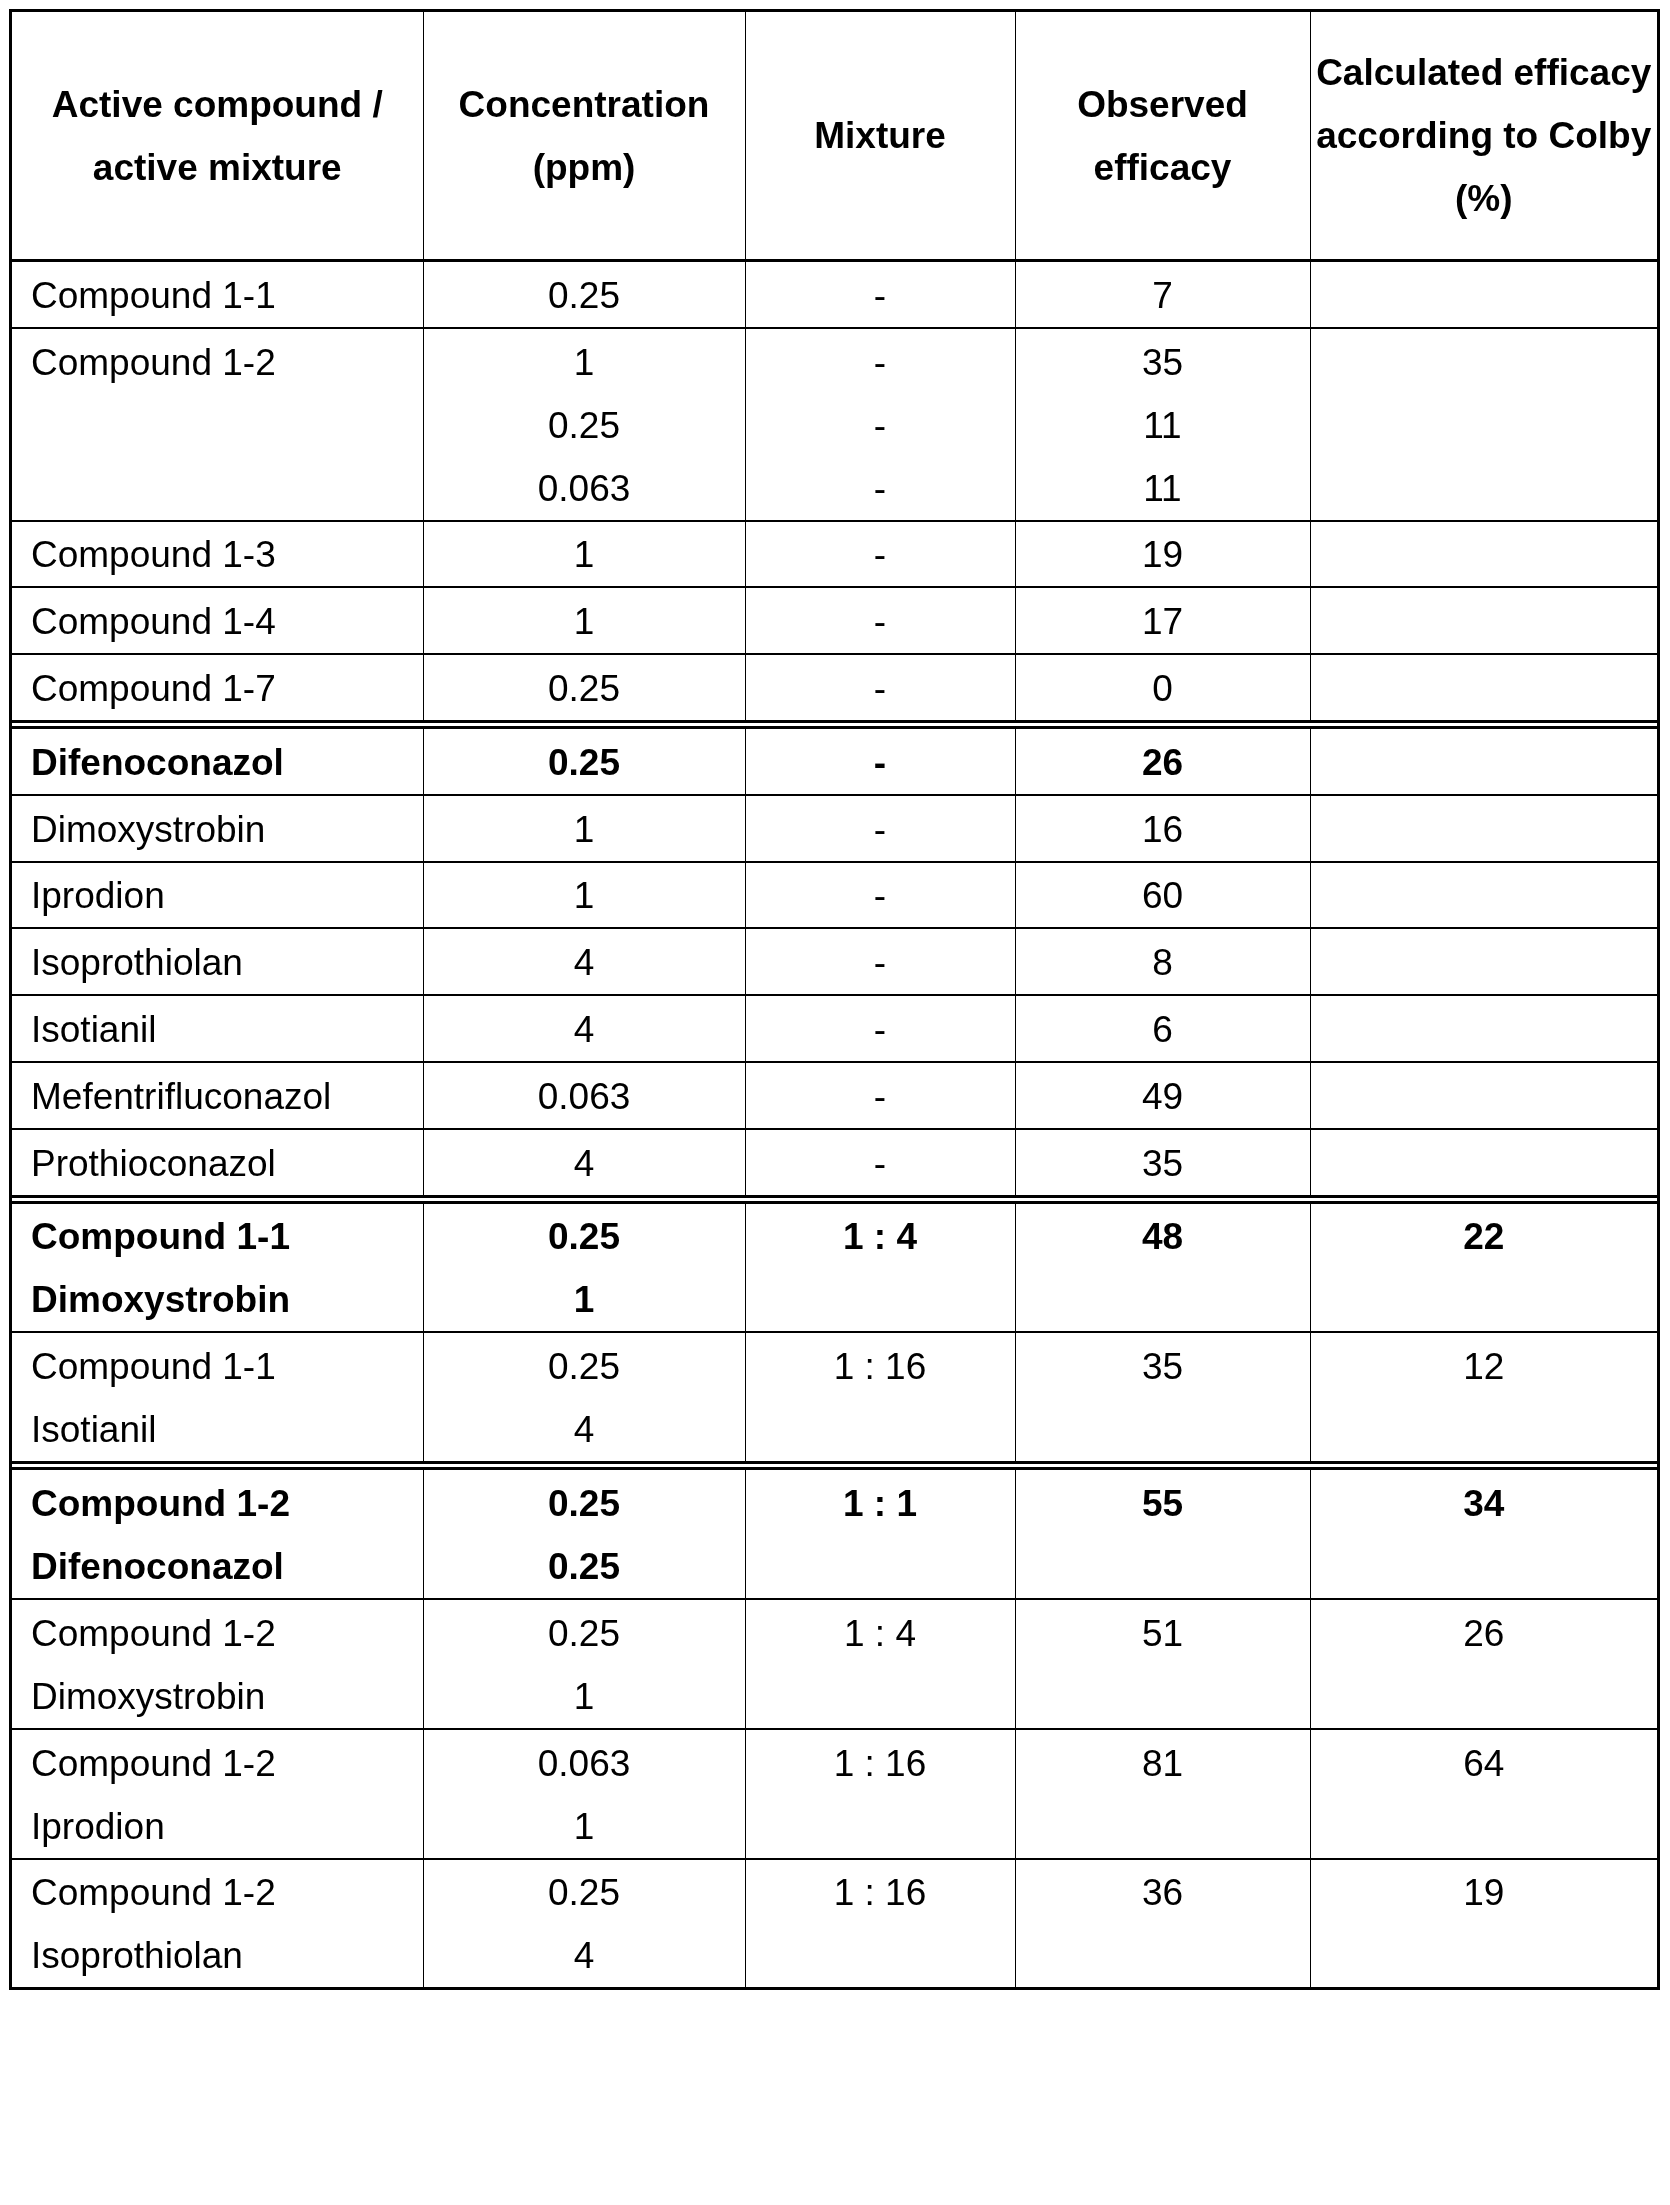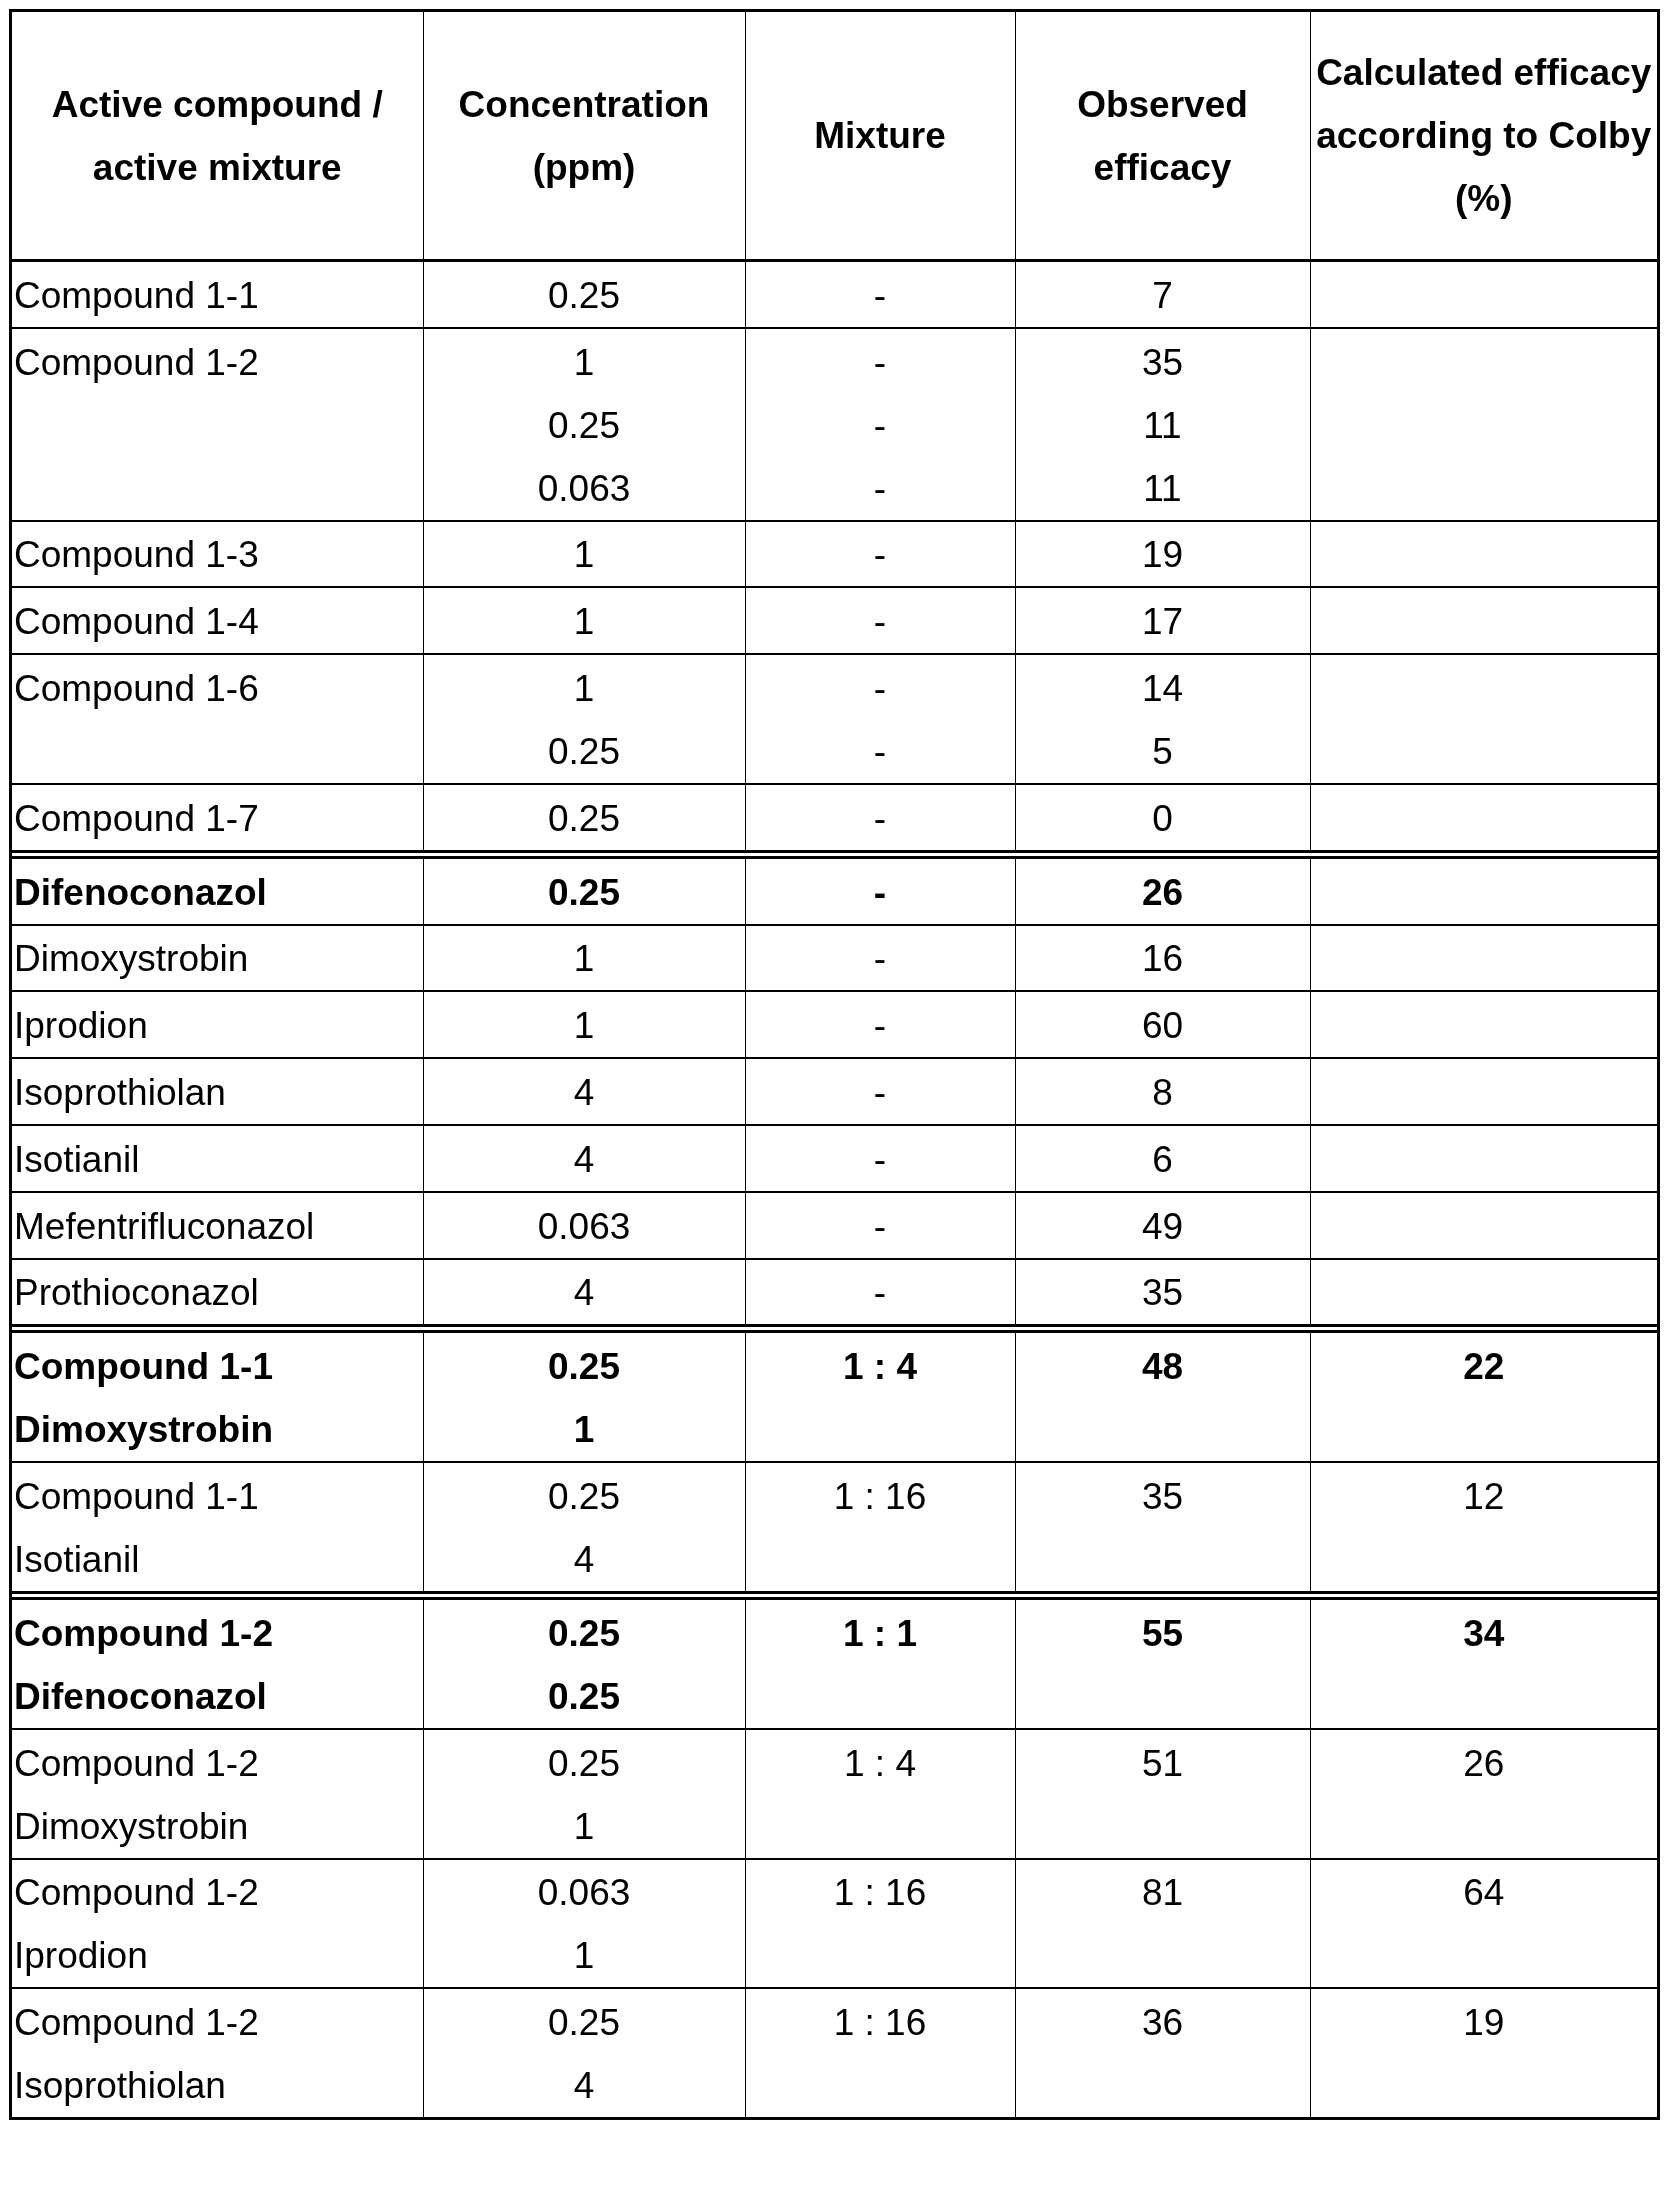--- a/index.html
+++ b/index.html
@@ -50,21 +50,21 @@
     height: 247px;
     border-bottom: 3.6px solid #000;
   }
   td {
     padding-top: 1.8px;
     padding-bottom: 0px;
     border-top: 2.7px solid #000;
   }
   tr.first td { border-top: none; }
   tr.sep td { border-top: 9px double #000; font-weight: bold; }
-  td.name { text-align: left; padding-left: 2px; white-space: nowrap; }
+  td.name { text-align: left; padding-left: 19px; white-space: nowrap; }
   td.num { text-align: center; }
   .line { display: block; height: 63px; }
 </style>
 </head>
 <body>
 
 <div class="table-wrap">
   <table>
     <colgroup>
       <col class="c1">
@@ -156,42 +156,20 @@
           </td>
           <td class="num">
             <span class="line">17</span>
           </td>
           <td class="num">
             <span class="line"></span>
           </td>
         </tr>
         <tr>
           <td class="name">
-            <span class="line">Compound 1-6</span>
-            <span class="line"></span>
-          </td>
-          <td class="num">
-            <span class="line">1</span>
-            <span class="line">0.25</span>
-          </td>
-          <td class="num">
-            <span class="line">-</span>
-            <span class="line">-</span>
-          </td>
-          <td class="num">
-            <span class="line">14</span>
-            <span class="line">5</span>
-          </td>
-          <td class="num">
-            <span class="line"></span>
-            <span class="line"></span>
-          </td>
-        </tr>
-        <tr>
-          <td class="name">
             <span class="line">Compound 1-7</span>
           </td>
           <td class="num">
             <span class="line">0.25</span>
           </td>
           <td class="num">
             <span class="line">-</span>
           </td>
           <td class="num">
             <span class="line">0</span>

